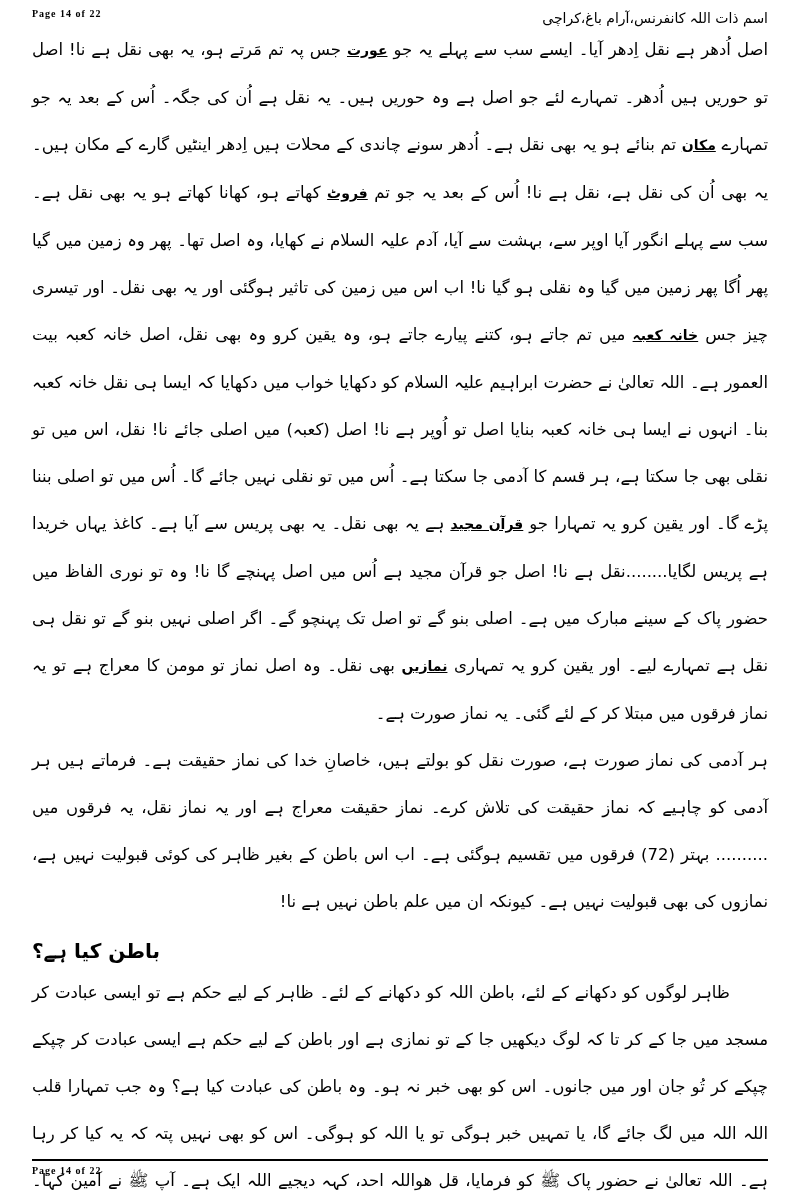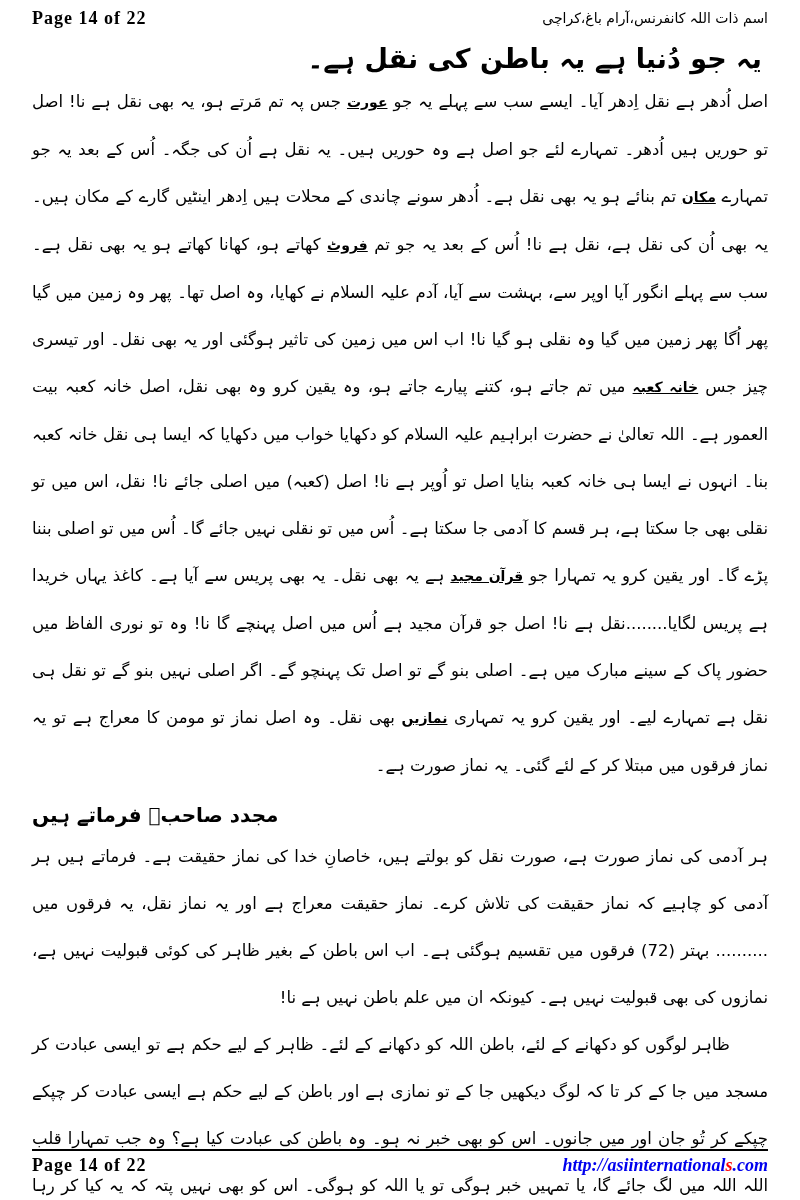--- a/index.html
+++ b/index.html
@@ -8,21 +8,21 @@
     font-family: "DejaVu Sans", sans-serif;
     color: #000000;
     overflow: hidden;
   }
   .page { padding: 8px 32px 0 32px; box-sizing: border-box; width: 800px; }
 
   
   .hdr { display: flex; justify-content: space-between; align-items: flex-start; }
   .page-label {
     font-family: "Liberation Serif", serif;
-    font-weight: bold; font-size: 18px; letter-spacing: 1px;
+    font-weight: bold; font-size: 10px; letter-spacing: 1px;
   }
   .hdr-urdu { direction: rtl; font-size: 14px; padding-top: 2px; }
 
   
   .doc-title {
     direction: rtl; text-align: right;
     font-size: 27px; font-weight: bold;
     margin: 14px 6px 4px 0;
   }
 
@@ -60,27 +60,25 @@
 </head>
 <body>
 
 <div class="page">
 
   <div class="hdr">
     <span class="page-label">Page 14 of 22</span>
     <span class="hdr-urdu">اسم ذات اللہ کانفرنس،آرام باغ،کراچی</span>
   </div>
 
-  <div class="doc-title">یہ جو دُنیا ہے یہ باطن کی نقل ہے۔</div>
 
   <div class="content">
       <p class="para"><span>اصل اُدھر ہے نقل اِدھر آیا۔ ایسے سب سے پہلے یہ جو </span><span class="kw">عورت</span><span> جس پہ تم مَرتے ہو، یہ بھی نقل ہے نا! اصل تو حوریں ہیں اُدھر۔ تمہارے لئے جو اصل ہے وہ حوریں ہیں۔ یہ نقل ہے اُن کی جگہ۔ اُس کے بعد یہ جو تمہارے </span><span class="kw">مکان</span><span> تم بنائے ہو یہ بھی نقل ہے۔ اُدھر سونے چاندی کے محلات ہیں اِدھر اینٹیں گارے کے مکان ہیں۔ یہ بھی اُن کی نقل ہے، نقل ہے نا! اُس کے بعد یہ جو تم </span><span class="kw">فروٹ</span><span> کھاتے ہو، کھانا کھاتے ہو یہ بھی نقل ہے۔ سب سے پہلے انگور آیا اوپر سے، بہشت سے آیا، آدم علیہ السلام نے کھایا، وہ اصل تھا۔ پھر وہ زمین میں گیا پھر اُگا پھر زمین میں گیا وہ نقلی ہو گیا نا! اب اس میں زمین کی تاثیر ہوگئی اور یہ بھی نقل۔ اور تیسری چیز جس </span><span class="kw">خانہ کعبہ</span><span> میں تم جاتے ہو، کتنے پیارے جاتے ہو، وہ یقین کرو وہ بھی نقل، اصل خانہ کعبہ بیت العمور ہے۔ اللہ تعالیٰ نے حضرت ابراہیم علیہ السلام کو دکھایا خواب میں دکھایا کہ ایسا ہی نقل خانہ کعبہ بنا۔ انہوں نے ایسا ہی خانہ کعبہ بنایا اصل تو اُوپر ہے نا! اصل (کعبہ) میں اصلی جائے نا! نقل، اس میں تو نقلی بھی جا سکتا ہے، ہر قسم کا آدمی جا سکتا ہے۔ اُس میں تو نقلی نہیں جائے گا۔ اُس میں تو اصلی بننا پڑے گا۔ اور یقین کرو یہ تمہارا جو </span><span class="kw">قرآن مجید</span><span> ہے یہ بھی نقل۔ یہ بھی پریس سے آیا ہے۔ کاغذ یہاں خریدا ہے پریس لگایا........نقل ہے نا! اصل جو قرآن مجید ہے اُس میں اصل پہنچے گا نا! وہ تو نوری الفاظ میں حضور پاک کے سینے مبارک میں ہے۔ اصلی بنو گے تو اصل تک پہنچو گے۔ اگر اصلی نہیں بنو گے تو نقل ہی نقل ہے تمہارے لیے۔ اور یقین کرو یہ تمہاری </span><span class="kw">نمازیں</span><span> بھی نقل۔ وہ اصل نماز تو مومن کا معراج ہے تو یہ نماز فرقوں میں مبتلا کر کے لئے گئی۔ یہ نماز صورت ہے۔</span></p>
-      <div class="heading">مجدد صاحبؒ فرماتے ہیں</div>
       <p class="para"><span>ہر آدمی کی نماز صورت ہے، صورت نقل کو بولتے ہیں، خاصانِ خدا کی نماز حقیقت ہے۔ فرماتے ہیں ہر آدمی کو چاہیے کہ نماز حقیقت کی تلاش کرے۔ نماز حقیقت معراج ہے اور یہ نماز نقل، یہ فرقوں میں .......... بہتر (72) فرقوں میں تقسیم ہوگئی ہے۔ اب اس باطن کے بغیر ظاہر کی کوئی قبولیت نہیں ہے، نمازوں کی بھی قبولیت نہیں ہے۔ کیونکہ ان میں علم باطن نہیں ہے نا!</span></p>
+      <div class="heading">باطن کیا ہے؟</div>
       <p class="para indent"><span>ظاہر لوگوں کو دکھانے کے لئے، باطن اللہ کو دکھانے کے لئے۔ ظاہر کے لیے حکم ہے تو ایسی عبادت کر مسجد میں جا کے کر تا کہ لوگ دیکھیں جا کے تو نمازی ہے اور باطن کے لیے حکم ہے ایسی عبادت کر چپکے چپکے کر تُو جان اور میں جانوں۔ اس کو بھی خبر نہ ہو۔ وہ باطن کی عبادت کیا ہے؟ وہ جب تمہارا قلب اللہ اللہ میں لگ جائے گا، یا تمہیں خبر ہوگی تو یا اللہ کو ہوگی۔ اس کو بھی نہیں پتہ کہ یہ کیا کر رہا ہے۔ اللہ تعالیٰ نے حضور پاک ﷺ کو فرمایا، قل ھواللہ احد، کہہ دیجیے اللہ ایک ہے۔ آپ ﷺ نے آمین کہا۔ آپ ﷺ نے لوگوں کو کہا کہہ دو اللہ ایک ہے۔ جنہوں نے آمین کہا مسلمان، جنہوں نے نہیں مانا کافر، جنہوں نے حیل</span></p>
     </div>
 
 </div>
 
 <div class="footer">
   <span class="page-label">Page 14 of 22</span>
-  <a class="site-url" href="#" style="color: rgb(0, 0, 238);"><span>http://asiinternational</span><span style="color: rgb(255, 0, 0);">s</span><span>.com</span></a>
 </div>
 
 </body></html>

